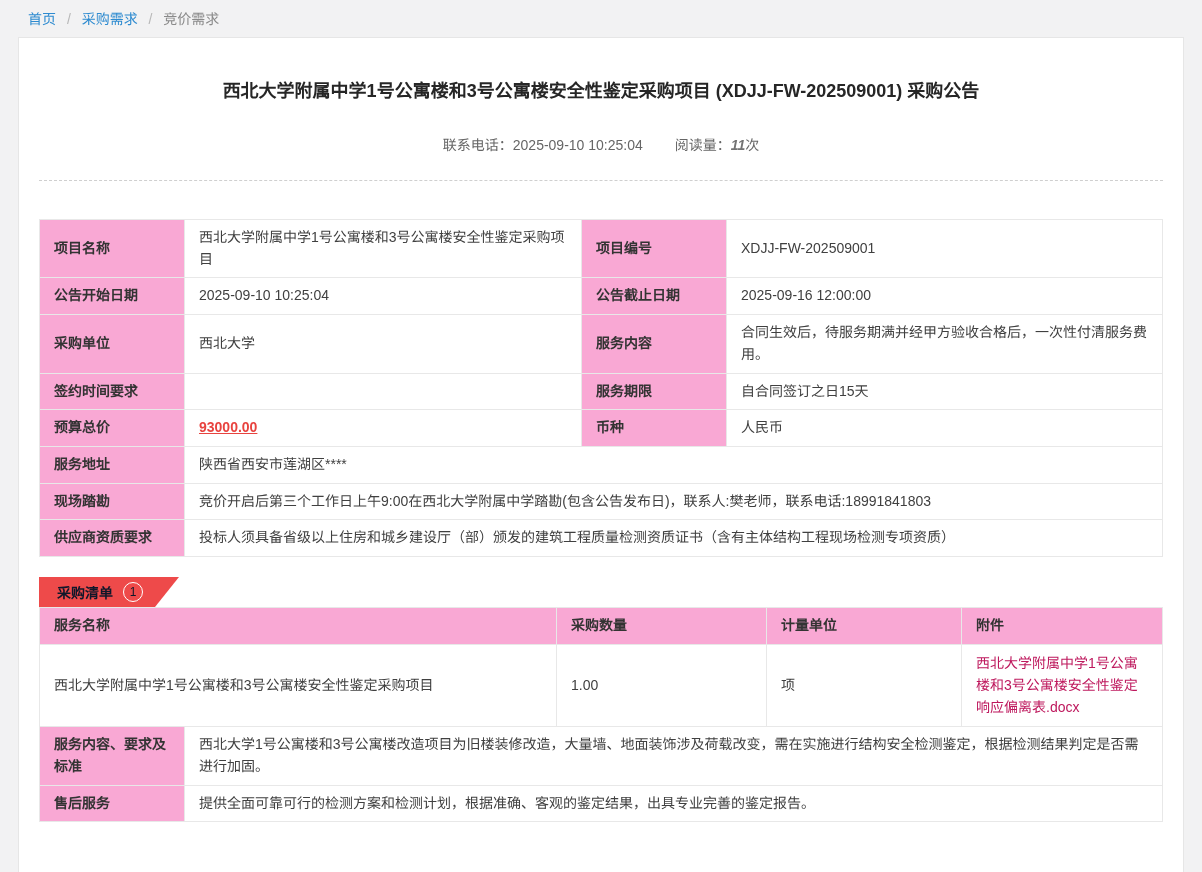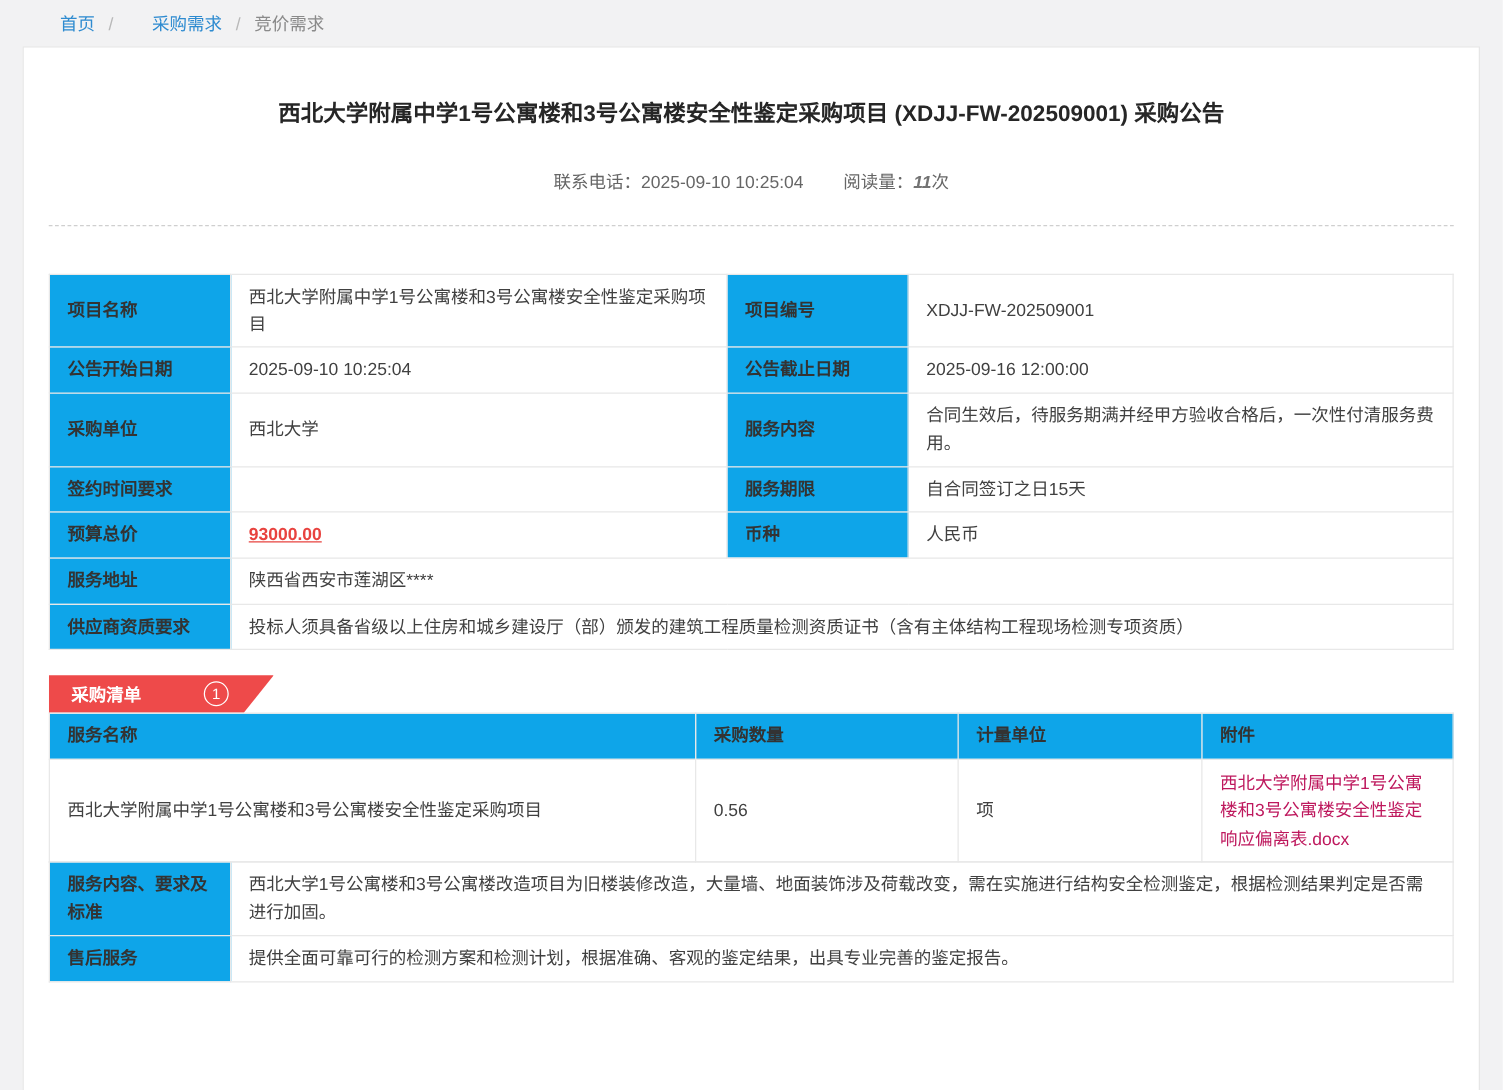--- a/index.html
+++ b/index.html
@@ -16,21 +16,20 @@
   
   .breadcrumb {
     padding: 11px 28px 9px;
     font-size: 14px;
     line-height: 17px;
   }
   .breadcrumb a {
     color: #2e8bd0;
     text-decoration: none;
     cursor: pointer;
-    margin-left: 20px;
   }
   .breadcrumb .sep { color: #b8b8b8; margin: 0 7px; }
   .breadcrumb .current { color: #8a8a8a; }
 
   
   .card {
     margin: 0 18px;
     background: #ffffff;
     border: 1px solid #e6e6e6;
     padding: 0 20px 40px;
@@ -75,41 +74,40 @@
   td, th {
     border: 1px solid #e8e8e8;
     padding: 7px 14px;
     line-height: 1.55;
     vertical-align: middle;
     text-align: left;
     word-break: break-all;
     color: #404040;
   }
   td.lbl, th {
-    background: #0ea5e9;
+    background: #f9a8d4;
     font-weight: bold;
     color: #333;
   }
   .info-table { margin-top: 38px; }
   .price-red { color: #e8433f; font-weight: bold; text-decoration: underline; }
   .price-suffix { color: #e8433f; font-weight: normal; margin-left: 4px; }
 
   
   .list-section { margin-top: 20px; }
   .badge-ribbon {
     display: inline-flex;
     align-items: center;
     height: 30px;
     background: #ee4a4a;
-    color: #ffffff;
+    color: #0f172a;
     font-size: 14px;
     font-weight: bold;
     padding: 0 36px 0 18px;
     clip-path: polygon(0 0, 100% 0, calc(100% - 24px) 100%, 0 100%);
-    gap: 40px;
   }
   .badge-count {
     width: 18px;
     height: 18px;
     margin-left: 10px;
     border: 1px solid #ffffff;
     border-radius: 50%;
     display: inline-flex;
     align-items: center;
     justify-content: center;
@@ -189,20 +187,24 @@
         <td class="lbl">预算总价</td>
         <td><span class="price-red">93000.00</span></td>
         <td class="lbl">币种</td>
         <td>人民币</td>
       </tr>
       <tr>
         <td class="lbl">服务地址</td>
         <td colspan="3">陕西省西安市莲湖区****</td>
       </tr>
       <tr>
+        <td class="lbl">现场踏勘</td>
+        <td colspan="3">竞价开启后第三个工作日上午9:00在西北大学附属中学踏勘(包含公告发布日)，联系人:樊老师，联系电话:18991841803</td>
+      </tr>
+      <tr>
         <td class="lbl">供应商资质要求</td>
         <td colspan="3">投标人须具备省级以上住房和城乡建设厅（部）颁发的建筑工程质量检测资质证书（含有主体结构工程现场检测专项资质）</td>
       </tr>
     </tbody>
   </table>
 
   <section class="list-section">
     <div class="badge-ribbon">
       <span>采购清单</span>
       <span class="badge-count">1</span>
@@ -219,21 +221,21 @@
         <tr>
           <th>服务名称</th>
           <th>采购数量</th>
           <th>计量单位</th>
           <th>附件</th>
         </tr>
       </thead>
       <tbody>
         <tr>
           <td>西北大学附属中学1号公寓楼和3号公寓楼安全性鉴定采购项目</td>
-          <td>0.56</td>
+          <td>1.00</td>
           <td>项</td>
           <td><a class="attach-link">西北大学附属中学1号公寓楼和3号公寓楼安全性鉴定响应偏离表.docx</a></td>
         </tr>
       </tbody>
     </table>
 
     <table class="detail-table">
       <colgroup>
           <col style="width:145px">
           <col>

